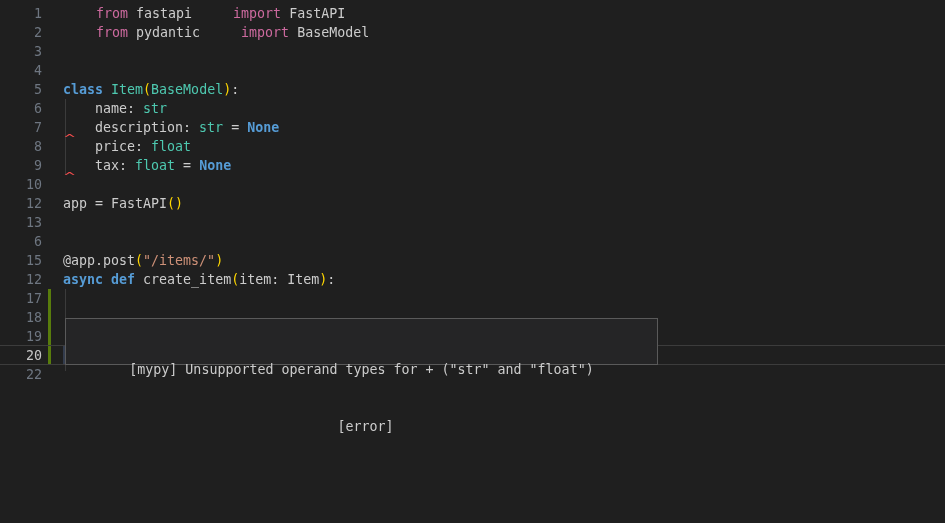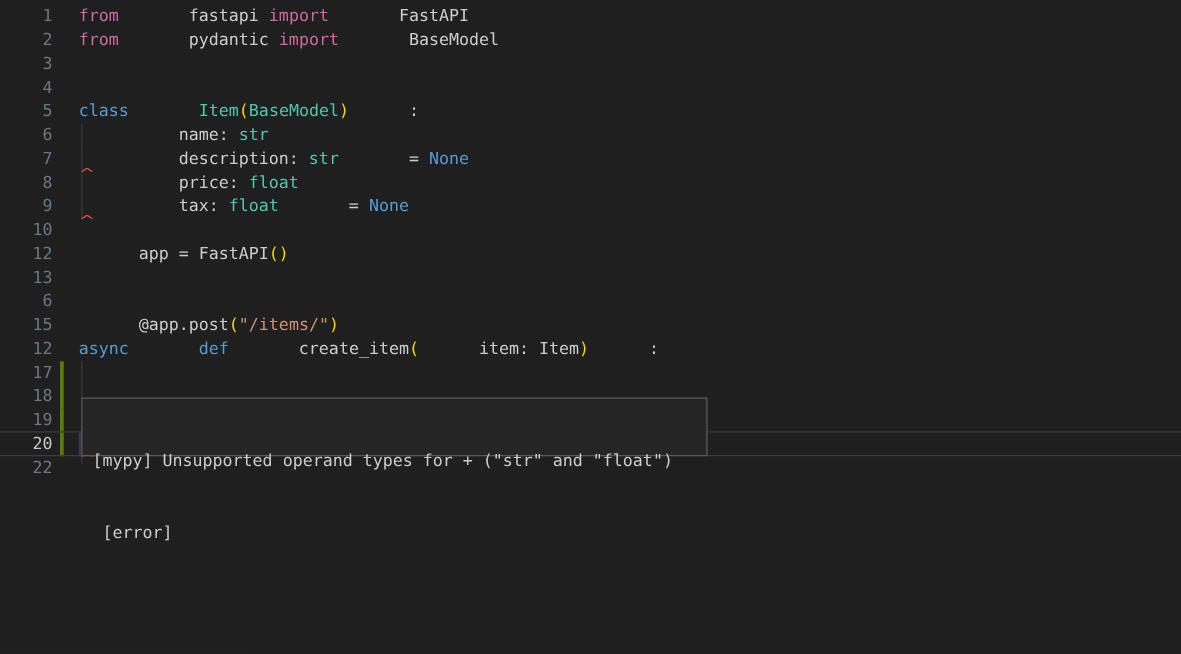--- a/index.html
+++ b/index.html
@@ -24,31 +24,31 @@
   .sq{
     position:absolute;left:1px;bottom:-7px;z-index:3;
     color:var(--c-error);font-size:11px;transform:scaleX(1.7);
     transform-origin:left;line-height:11px;
   }
   .line.current::before,.line.current::after{
     content:"";position:absolute;left:0;right:0;height:1px;background:var(--c-curLineBorder);z-index:2;
   }
   .line.current::before{top:-1px;}
   .line.current::after{bottom:0;}
-  .tk-kw{color:var(--c-kw);}
-  .tk-blue{color:var(--c-blue);}
+  .tk-kw{color:var(--c-kw);margin-left:33px;}
+  .tk-blue{color:var(--c-blue);font-weight:bold;}
   .tk-type{color:var(--c-type);}
   .tk-str{color:var(--c-str);}
   .tk-paren{color:var(--c-paren);}
-  .tk-fg{color:var(--c-fg);margin-left:48px;}
+  .tk-fg{color:var(--c-fg);}
   .tooltip{
-    position:absolute;left:65px;top:318px;width:501px;height:47px;
+    position:absolute;left:65px;top:318px;width:593px;height:47px;
     box-sizing:border-box;background:var(--c-tooltipBg);
     border:1px solid var(--c-tooltipBorder);
-    padding:3px 8px 0 8px;white-space:pre;color:var(--c-tooltipFg);z-index:20;
+    padding:3px 8px 0 8px;white-space:pre;color:var(--c-tooltipFg);z-index:20;text-align:center;
   }
 </style>
 </head>
 <body>
 
 <div class="editor">
   <div class="lines">
       <div class="line"><span class="ln">1</span><span class="code"><span class="tk-kw">from</span><span class="tk-fg"> fastapi </span><span class="tk-kw">import</span><span class="tk-fg"> FastAPI</span></span></div>
       <div class="line"><span class="ln">2</span><span class="code"><span class="tk-kw">from</span><span class="tk-fg"> pydantic </span><span class="tk-kw">import</span><span class="tk-fg"> BaseModel</span></span></div>
       <div class="line"><span class="ln">3</span><span class="code"></span></div>

